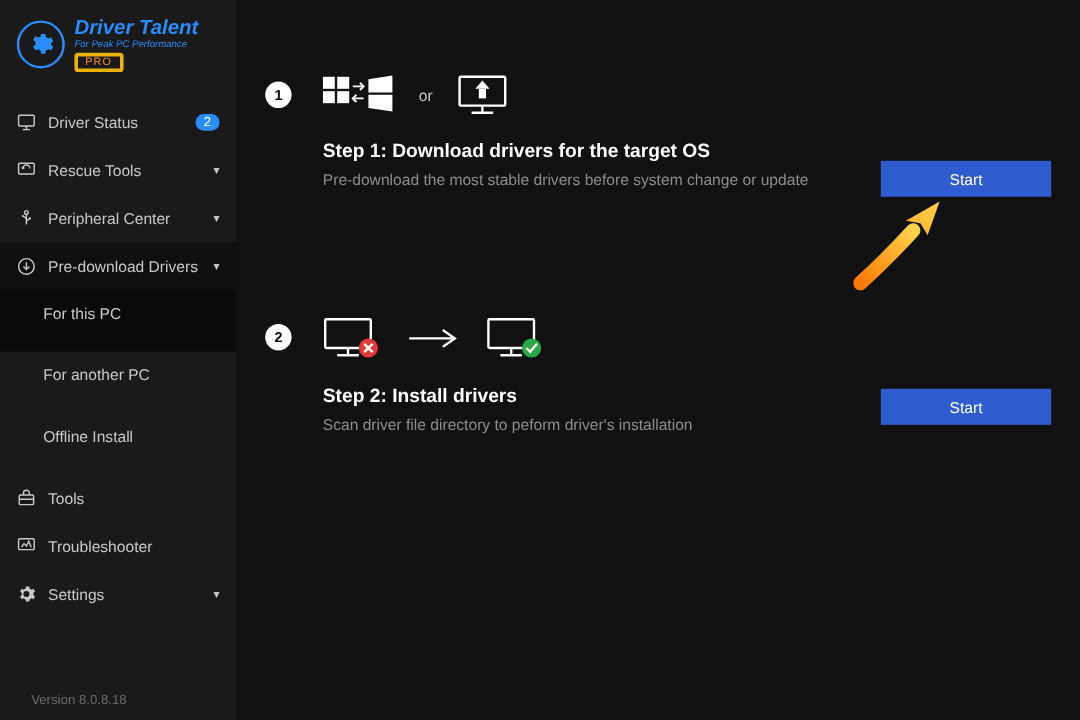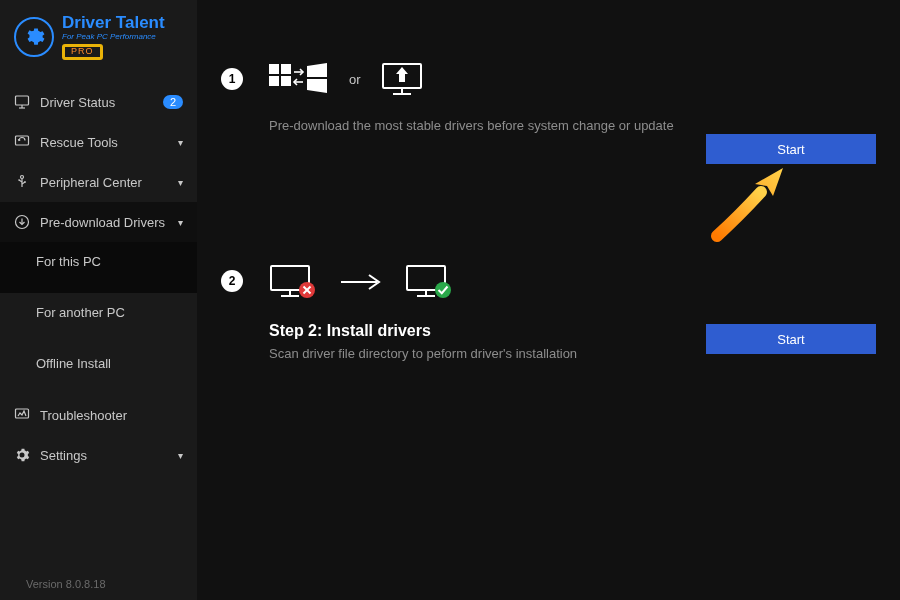--- a/index.html
+++ b/index.html
@@ -6,41 +6,41 @@
     body { width: 900px; height: 600px; background: #111; font-family: "Segoe UI", Arial, sans-serif; overflow: hidden; }
     .window { width: 100%; height: 100%; background: #111; display: flex; flex-direction: column; }
     .titlebar { height: 14px; display: flex; justify-content: flex-end; align-items: center; padding: 0 12px; background: #111; gap: 18px; position: absolute; top: 8px; right: 0; }
     .titlebar span { color: #bbb; font-size: 14px; line-height: 14px; display: inline-flex; align-items: center; }
     .main { display: flex; flex: 1; min-height: 0; }
     .sidebar { width: 197px; background: #1a1a1a; display: flex; flex-direction: column; }
     .logo { padding: 14px 10px 12px 14px; display: flex; align-items: center; gap: 8px; }
     .gear-wrap { width: 40px; height: 40px; border-radius: 50%; border: 2px solid #2a8cff; display: flex; align-items: center; justify-content: center; flex-shrink: 0; }
     .gear-wrap svg { width: 22px; height: 22px; }
     .brand-text { display: flex; flex-direction: column; line-height: 1.1; }
-    .brand-text .row1 { color: #2a8cff; font-size: 17px; font-weight: 600; }
+    .brand-text .row1 { color: #2a8cff; font-size: 17px; font-weight: 600; font-style: italic; }
     .brand-text .row2 { color: #2a8cff; font-size: 8px; font-style: italic; }
     .pro-badge { display: inline-block; border: 3px solid #eab308; color: #ff8a2a; font-size: 9px; padding: 0 6px; border-radius: 3px; margin-top: 3px; align-self: flex-start; letter-spacing: 1px; }
     .nav { flex: 1; padding-top: 10px; }
     .nav-item { display: flex; align-items: center; padding: 12px 14px; color: #c8c8c8; font-size: 13px; cursor: pointer; position: relative; gap: 10px; }
     .nav-item.active { background: #0f0f0f; }
     .nav-item .icon { width: 16px; height: 16px; display: inline-flex; align-items: center; justify-content: center; flex-shrink: 0; }
     .nav-item .label { flex: 1; white-space: nowrap; }
     .nav-item .badge { background: #2a8cff; color: #fff; border-radius: 9px; font-size: 11px; padding: 1px 7px; }
     .nav-item .chev { font-size: 10px; color: #c8c8c8; }
     .sub-item { padding: 12px 14px 24px 36px; color: #c8c8c8; font-size: 13px; cursor: pointer; }
     .sub-item.active { background: #0a0a0a; }
     .version { padding: 10px 14px; color: #6a6a6a; font-size: 11px; margin-left: 12px; }
     .content { flex: 1; background: #111; padding: 62px 24px 0 24px; position: relative; }
     .step { display: flex; align-items: flex-start; gap: 26px; margin-bottom: 100px; position: relative; }
     .step-num { width: 22px; height: 22px; border-radius: 50%; background: #fff; color: #000; font-weight: 700; font-size: 12px; display: flex; align-items: center; justify-content: center; flex-shrink: 0; margin-top: 6px; }
     .step-body { flex: 1; }
     .step-icons { display: flex; align-items: center; gap: 20px; margin-bottom: 22px; }
     .step-title { color: #fff; font-size: 16px; font-weight: 600; margin-bottom: 6px; }
     .step-desc { color: #8d8d8d; font-size: 13px; }
-    .start-btn { background: #2f5dd0; color: #fff; border: none; width: 170px; height: 30px; font-size: 13px; cursor: pointer; margin-top: 72px; }
+    .start-btn { background: #2f5dd0; color: #fff; border: none; width: 142px; height: 30px; font-size: 13px; cursor: pointer; margin-top: 72px; }
     .start-btn.s2 { margin-top: 60px; }
     .arrow-overlay { position: absolute; left: 490px; top: 100px; width: 80px; height: 80px; pointer-events: none; }
     .icon svg, .step-icons svg { display: block; }
     .or-text { color: #c8c8c8; font-size: 13px; }
     .tb-ico { width:14px; height:14px; }
   </style>
 </head>
 <body>
 
 <div class="window">
@@ -139,20 +139,30 @@
               </svg>
           </span>
           <span class="label">Pre-download Drivers</span>
           <span class="chev">▾</span>
         </div>
 
         <div class="sub-item active">For this PC</div>
         <div class="sub-item">For another PC</div>
         <div class="sub-item">Offline Install</div>
 
+        <div class="nav-item">
+          <span class="icon">
+            <svg width="16" height="16" viewBox="0 0 16 16" fill="none" stroke="#c8c8c8" stroke-width="1.2">
+                <rect x="2" y="5.5" width="12" height="8" rx="1"></rect>
+                <path d="M5.5 5.5V4a2.5 2.5 0 015 0v1.5"></path>
+                <line x1="2" y1="9" x2="14" y2="9"></line>
+              </svg>
+          </span>
+          <span class="label">Tools</span>
+        </div>
 
         <div class="nav-item">
           <span class="icon">
             <svg width="16" height="16" viewBox="0 0 16 16" fill="none" stroke="#c8c8c8" stroke-width="1.2">
                 <rect x="1.5" y="2" width="13" height="9" rx="1"></rect>
                 <path d="M4 9l2-3 2 2 2-4 2 5"></path>
               </svg>
           </span>
           <span class="label">Troubleshooter</span>
         </div>
@@ -203,20 +213,21 @@
                   <rect x="2" y="2" width="38" height="24" rx="1"></rect>
                   <line x1="12" y1="32" x2="30" y2="32"></line>
                   <line x1="21" y1="26" x2="21" y2="32"></line>
                   <g fill="#fff" stroke="none">
                     <rect x="18" y="12" width="6" height="8"></rect>
                     <polygon points="15,12 27,12 21,5"></polygon>
                   </g>
                 </svg>
             </span>
           </div>
+          <div class="step-title">Step 1: Download drivers for the target OS</div>
           <div class="step-desc">Pre-download the most stable drivers before system change or update</div>
         </div>
         <button class="start-btn">Start</button>
 
         <svg class="arrow-overlay" viewBox="0 0 80 80">
           <defs>
               <linearGradient id="ga" x1="0" y1="1" x2="1" y2="0">
                 <stop offset="0" stop-color="#ff7a00"></stop>
                 <stop offset="1" stop-color="#ffd24a"></stop>
               </linearGradient>

